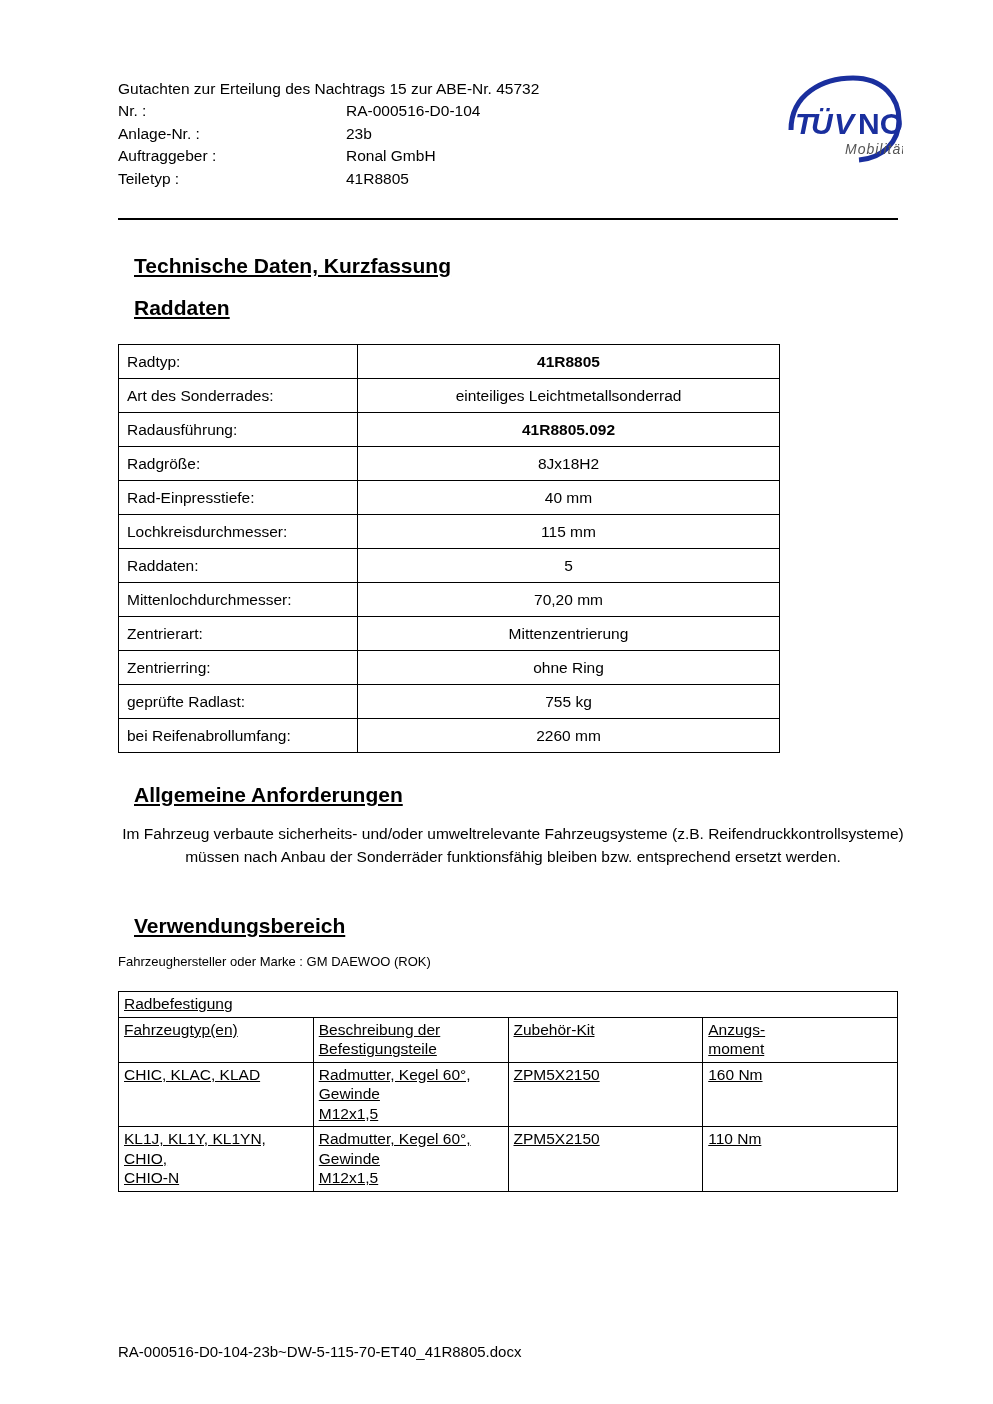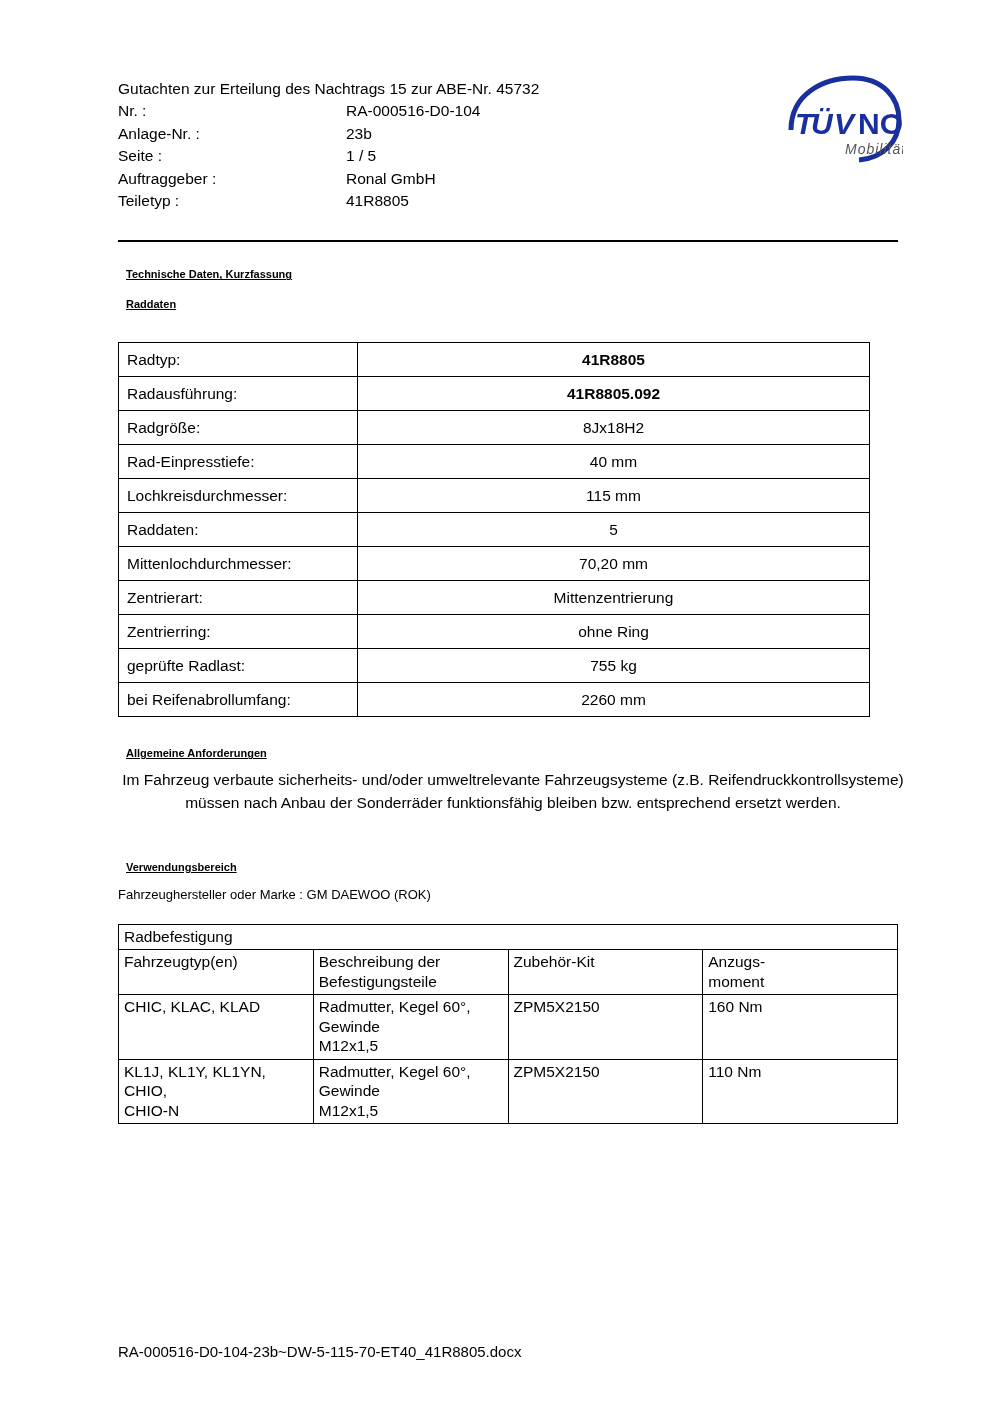--- a/index.html
+++ b/index.html
@@ -56,33 +56,33 @@
   .logo svg { display: block; }
 
   .header-rule {
     margin-top: 28px;
     border-bottom: 2.5px solid #000;
     width: 780px;
   }
 
   
   .h-under {
-    font-size: 11px;
+    font-size: 21px;
     font-weight: bold;
     text-decoration: underline;
-    margin: 8px;
+    margin: 16px;
   }
   .sec1 { margin-top: 26px; }
   .sec2 { margin-top: 18px; }
 
   
   table.data {
     border-collapse: collapse;
-    margin-top: 32px;
-    width: 752px;
+    margin-top: 24px;
+    width: 662px;
     table-layout: fixed;
     padding-left: 16px;
   }
   table.data td {
     border: 1.2px solid #000;
     height: 33px;
     font-size: 15.5px;
     padding: 0 8px;
     vertical-align: middle;
   }
@@ -117,20 +117,21 @@
     margin-top: 22px;
     width: 780px;
     table-layout: fixed;
     font-size: 15.5px;
   }
   table.fix td {
     border: 1.2px solid #000;
     padding: 2px 5px 3px 5px;
     vertical-align: top;
     line-height: 19.5px;
+    text-decoration: underline;
   }
   table.fix td.span-all {
     border-bottom: none;
   }
   .col1 { width: 272px; }
   .col2 { width: 320px; }
   .col3 { width: 110px; }
   .col4 { width: 78px; }
 
   
@@ -149,24 +150,20 @@
   <div class="header">
     <div class="header-lines">
       <div class="hdr-title">Gutachten zur Erteilung des Nachtrags 15 zur ABE-Nr. 45732</div>
       <div class="hdr-row">
         <span class="hdr-label">Nr. :</span>
         <span class="hdr-value">RA-000516-D0-104</span>
       </div>
       <div class="hdr-row">
         <span class="hdr-label">Anlage-Nr. :</span>
         <span class="hdr-value">23b</span>
-      </div>
-      <div class="hdr-row">
-        <span class="hdr-label">Seite :</span>
-        <span class="hdr-value">1 / 5</span>
       </div>
       <div class="hdr-row">
         <span class="hdr-label">Auftraggeber :</span>
         <span class="hdr-value">Ronal GmbH</span>
       </div>
       <div class="hdr-row">
         <span class="hdr-label">Teiletyp :</span>
         <span class="hdr-value">41R8805</span>
       </div>
     </div>
@@ -188,20 +185,24 @@
   <div class="h-under sec1">Technische Daten, Kurzfassung</div>
   <div class="h-under sec2">Raddaten</div>
 
   <table class="data">
     <tbody>
       <tr>
         <td class="k">Radtyp:</td>
         <td class="v bold">41R8805</td>
       </tr>
       <tr>
+        <td class="k">Art des Sonderrades:</td>
+        <td class="v">einteiliges Leichtmetallsonderrad</td>
+      </tr>
+      <tr>
         <td class="k">Radausführung:</td>
         <td class="v bold">41R8805.092</td>
       </tr>
       <tr>
         <td class="k">Radgröße:</td>
         <td class="v">8Jx18H2</td>
       </tr>
       <tr>
         <td class="k">Rad-Einpresstiefe:</td>
         <td class="v">40 mm</td>

